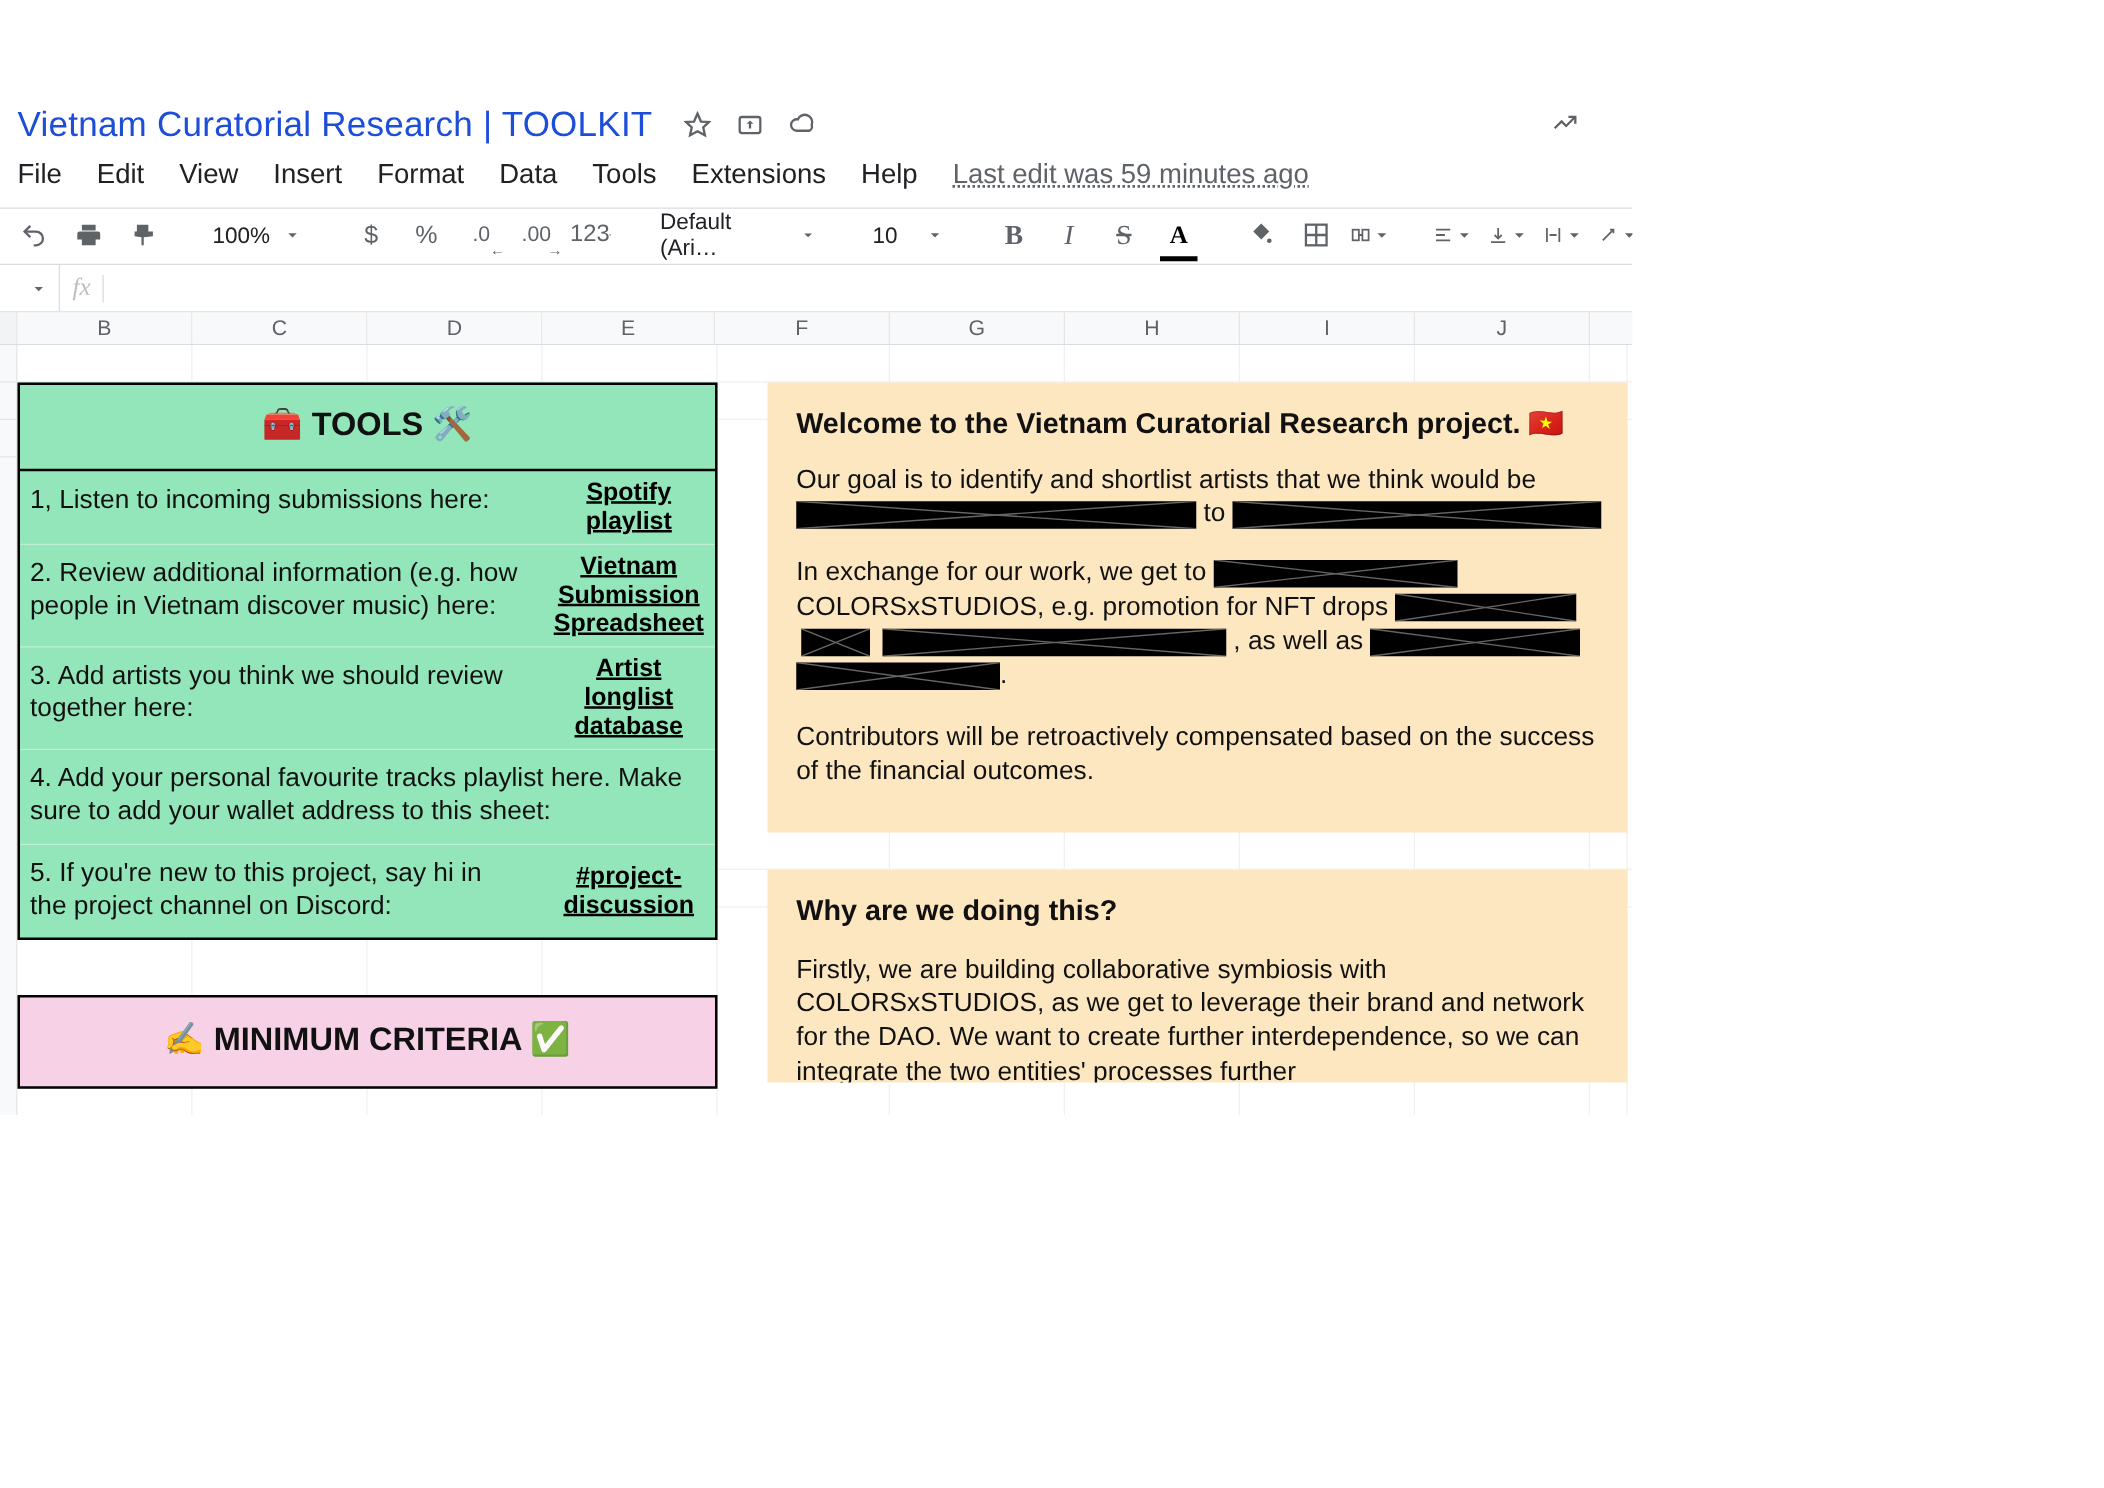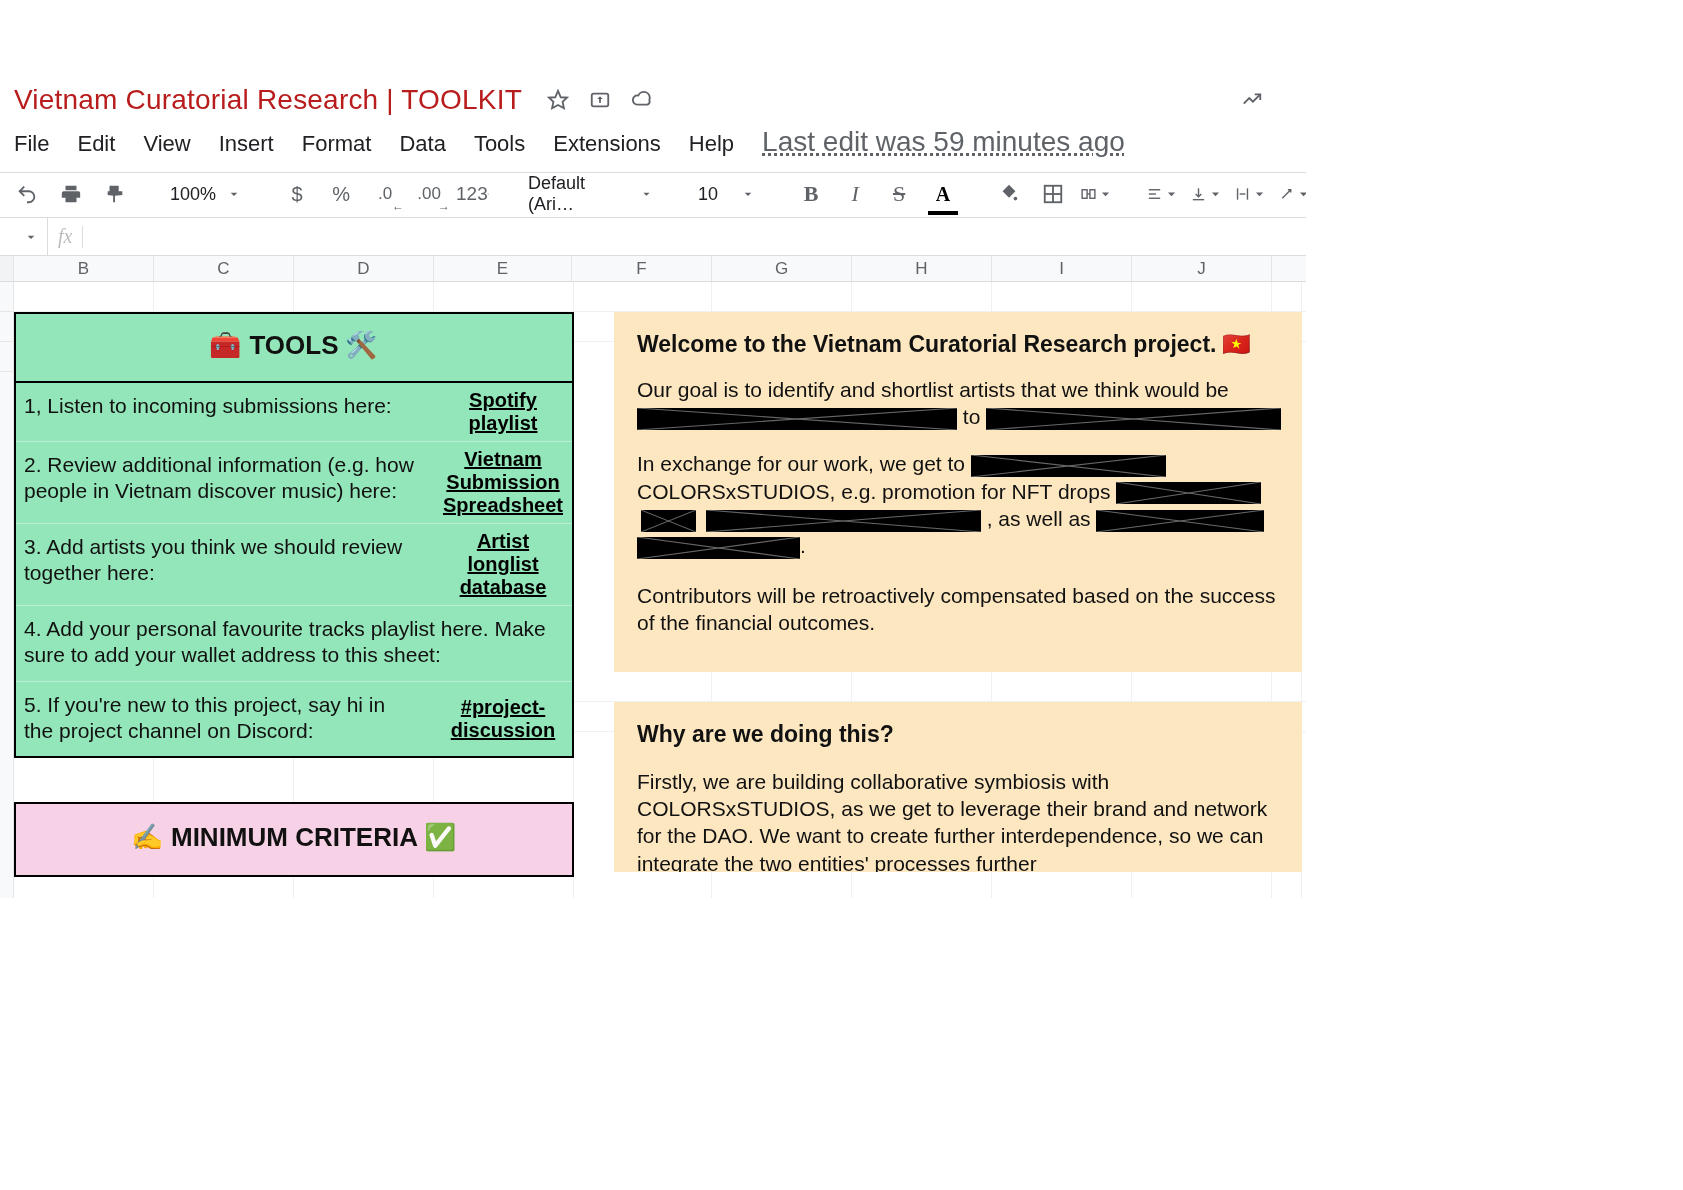--- a/index.html
+++ b/index.html
@@ -1,29 +1,29 @@
 <!DOCTYPE html>
 <html><head>
 <meta charset="utf-8">
 <style>
   * { box-sizing: border-box; }
   html, body { margin:0; padding:0; font-family: Arial, Helvetica, sans-serif; color:#111; }
   body { background:#fff; width:1306px; }
 
   
   .titlebar { display:flex; align-items:center; gap:18px; padding:84px 14px 6px 14px; }
-  .doc-title { font-size:28px; letter-spacing:.2px; color:#b91c1c; margin-right:6px;}
+  .doc-title { font-size:28px; letter-spacing:.2px; color:#1d4ed8; margin-right:6px;}
   .ticon { display:inline-flex; align-items:center; justify-content:center; width:24px; height:24px; color:#5f6368; }
   .title-right { margin-left:auto; padding-right:28px; }
   .ticon svg { width:22px; height:22px; display:block; }
 
   
   .menubar { display:flex; align-items:baseline; gap:28px; padding:4px 14px 14px 14px; font-size:22px; color:#202124;}
   .menubar .item { cursor:default; }
-  .last-edit { color:#5f6368; text-decoration: underline dotted; font-size:28px; }
+  .last-edit { color:#5f6368; text-decoration: underline dotted; font-size:22px; }
 
   
   .toolbar { display:flex; align-items:center; gap:10px; padding:2px 10px 4px 10px; height:46px; border-bottom:1px solid #dadce0; border-top:1px solid #dadce0; }
   .tool, .tool-sep { display:inline-flex; align-items:center; justify-content:center; height:34px; }
   .tool { min-width:34px; color:#5f6368; font-size:18px; }
   .tool svg { width:22px; height:22px; }
   .tool-sep { width:1px; background:#dadce0; height:26px; margin:0 6px; }
   .zoom { display:inline-flex; align-items:center; gap:10px; font-size:18px; color:#202124; font-weight:500; padding:0 6px; }
   .dd { width:16px; height:16px; color:#5f6368; }
   .font-select { display:inline-flex; align-items:center; gap:10px; font-size:18px; color:#202124; padding:0 6px; }

